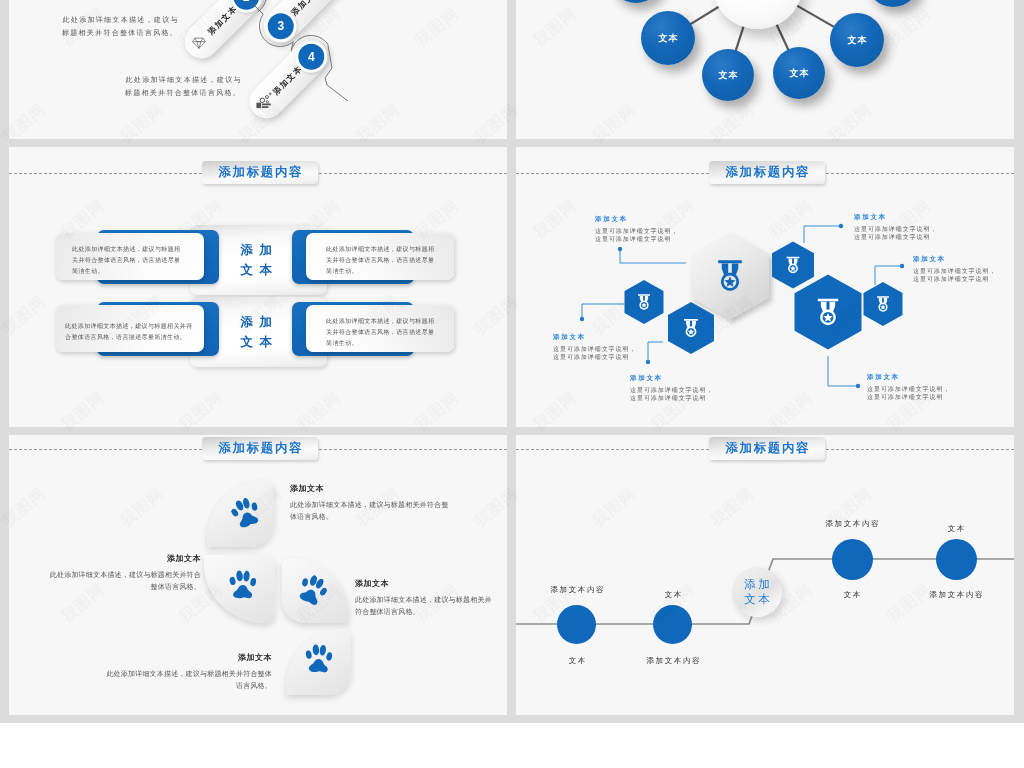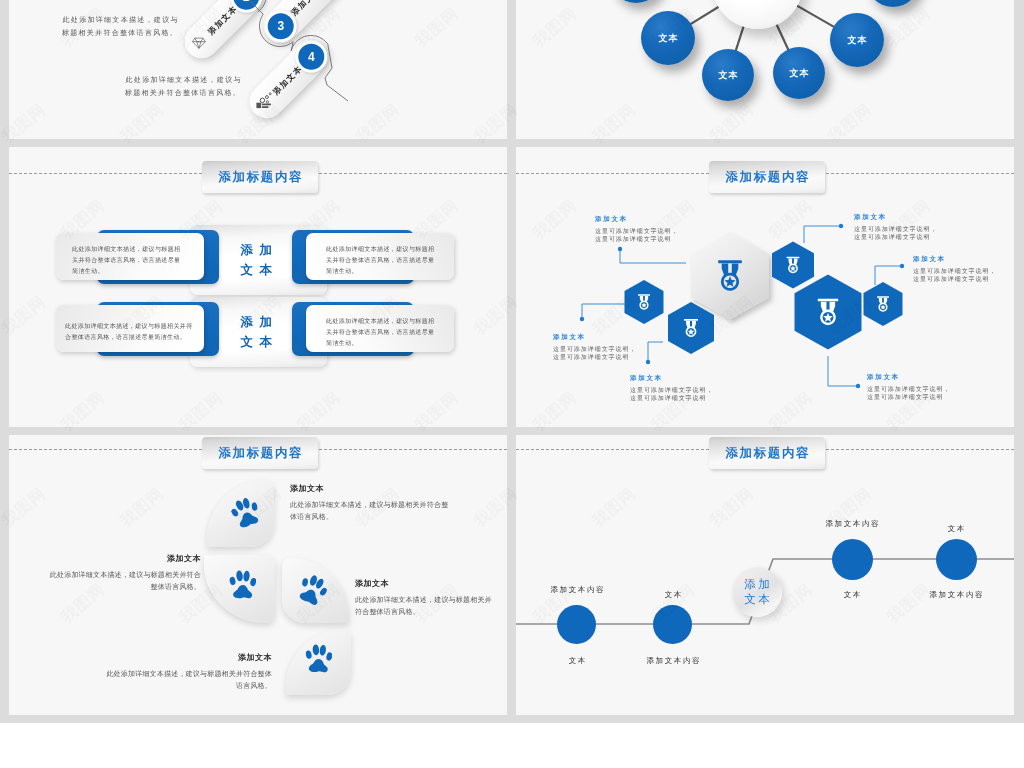--- a/index.html
+++ b/index.html
@@ -2,21 +2,21 @@
 <html><head>
 <meta charset="utf-8">
 <style>
   html,body{margin:0;padding:0;}
   body{width:1024px;height:768px;background:#fff;overflow:hidden;
        font-family:"Liberation Sans",sans-serif;}
   .page{position:absolute;left:0;top:0;width:1024px;height:768px;background:#dcdcdc;}
   .slide{position:absolute;background:#f7f7f7;overflow:hidden;}
   .bottom{position:absolute;left:0;top:723px;width:1024px;height:45px;background:#fff;}
   
-  .tbadge{position:absolute;height:32px;border-radius:4px;
+  .tbadge{position:absolute;height:23px;border-radius:4px;
       background:linear-gradient(175deg,#c9c9c9 0%,#d8d8d8 12%,#ebebeb 38%,#fafafa 62%,#f4f4f4 86%,#e9e9e9 100%);
       box-shadow:1px 2px 3px rgba(0,0,0,0.16);
       display:flex;align-items:center;justify-content:center;}
   .tbadge span{color:#1f74c8;font-size:12.5px;font-weight:700;letter-spacing:1.6px;text-indent:1.6px;
       text-shadow:0 1px 0 rgba(255,255,255,.85);}
   .dashline{position:absolute;height:0;border-top:1px dashed #9a9a9a;}
 
   
   .s3panel{position:absolute;border-radius:8px;
      background:linear-gradient(176deg,#dedede 0%,#eaeaea 7%,#f8f8f8 20%,#ffffff 42%,#ffffff 72%,#f2f2f2 92%,#e6e6e6 100%);

